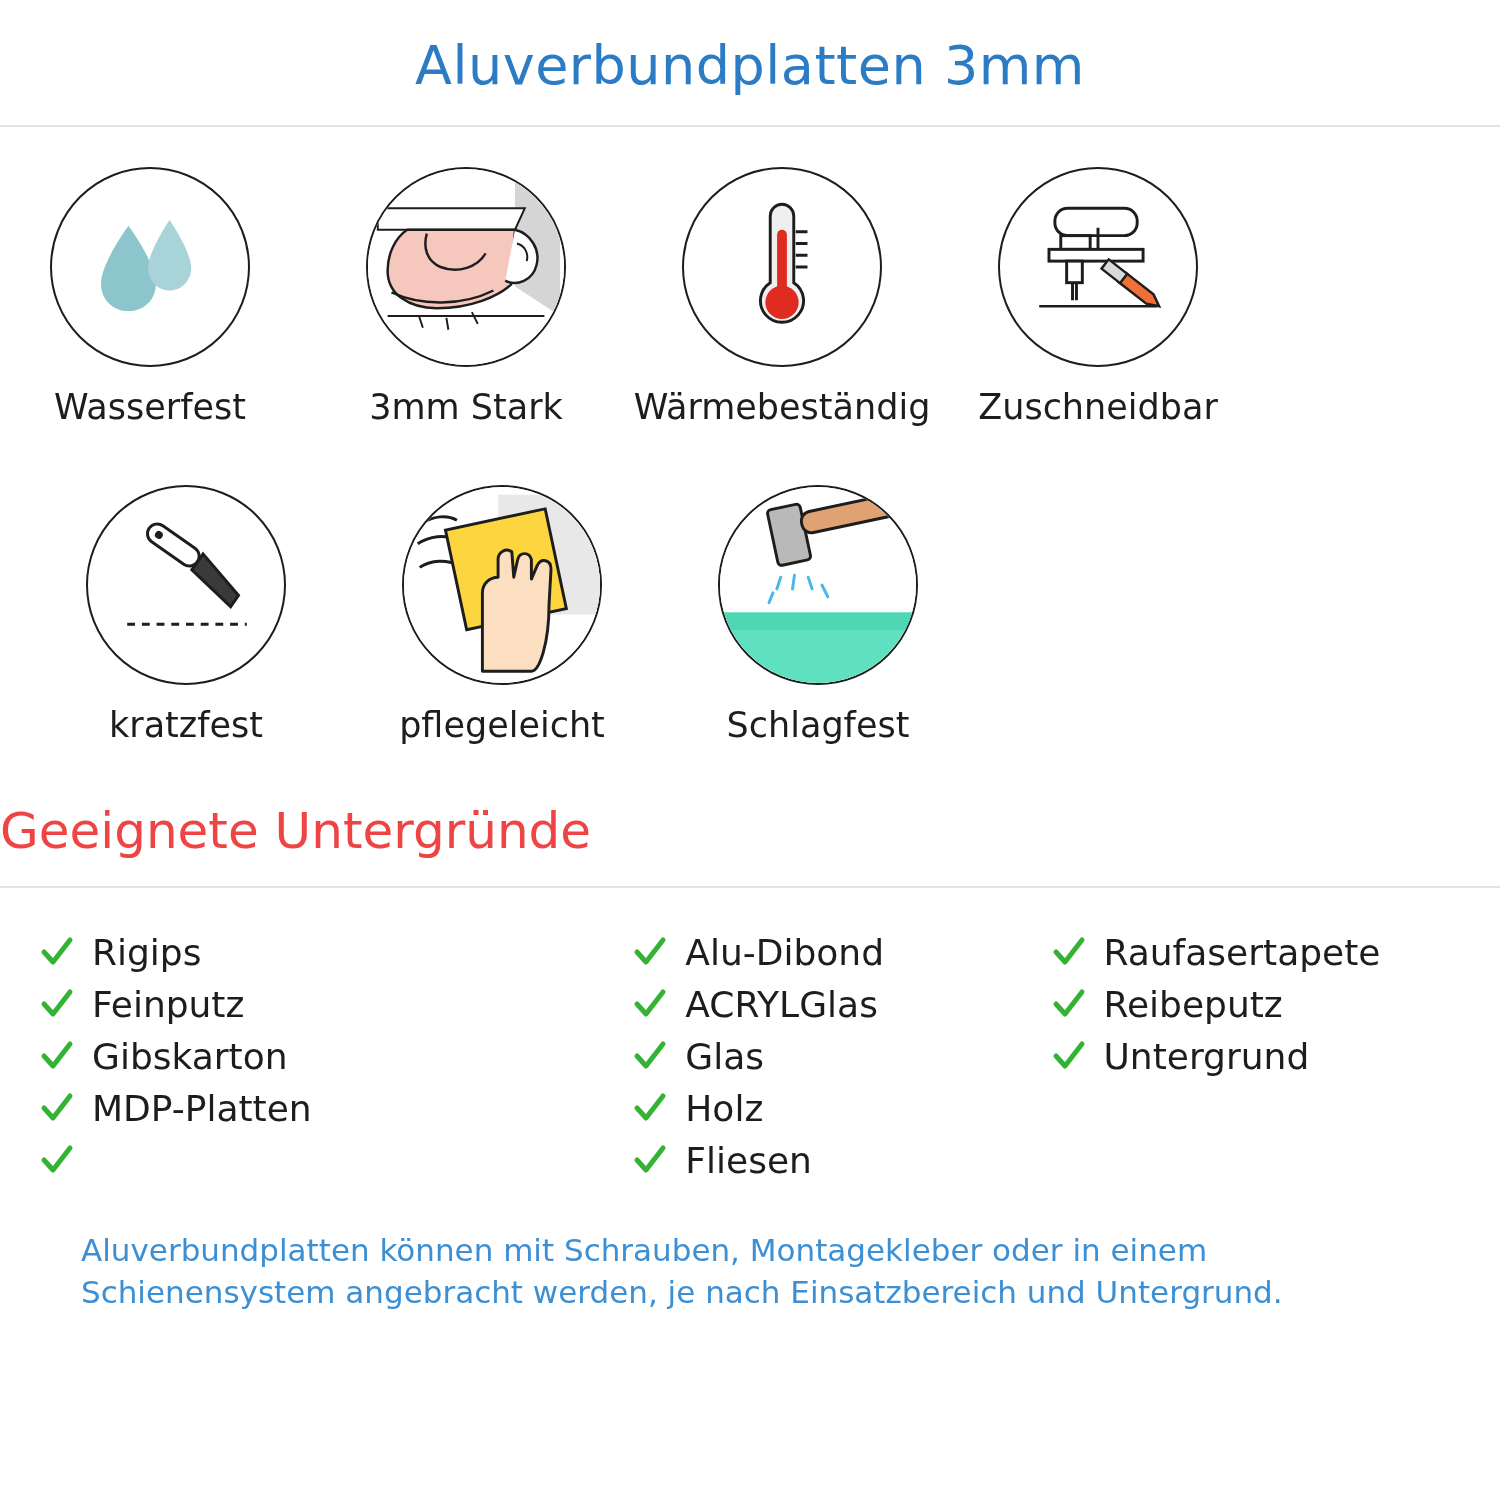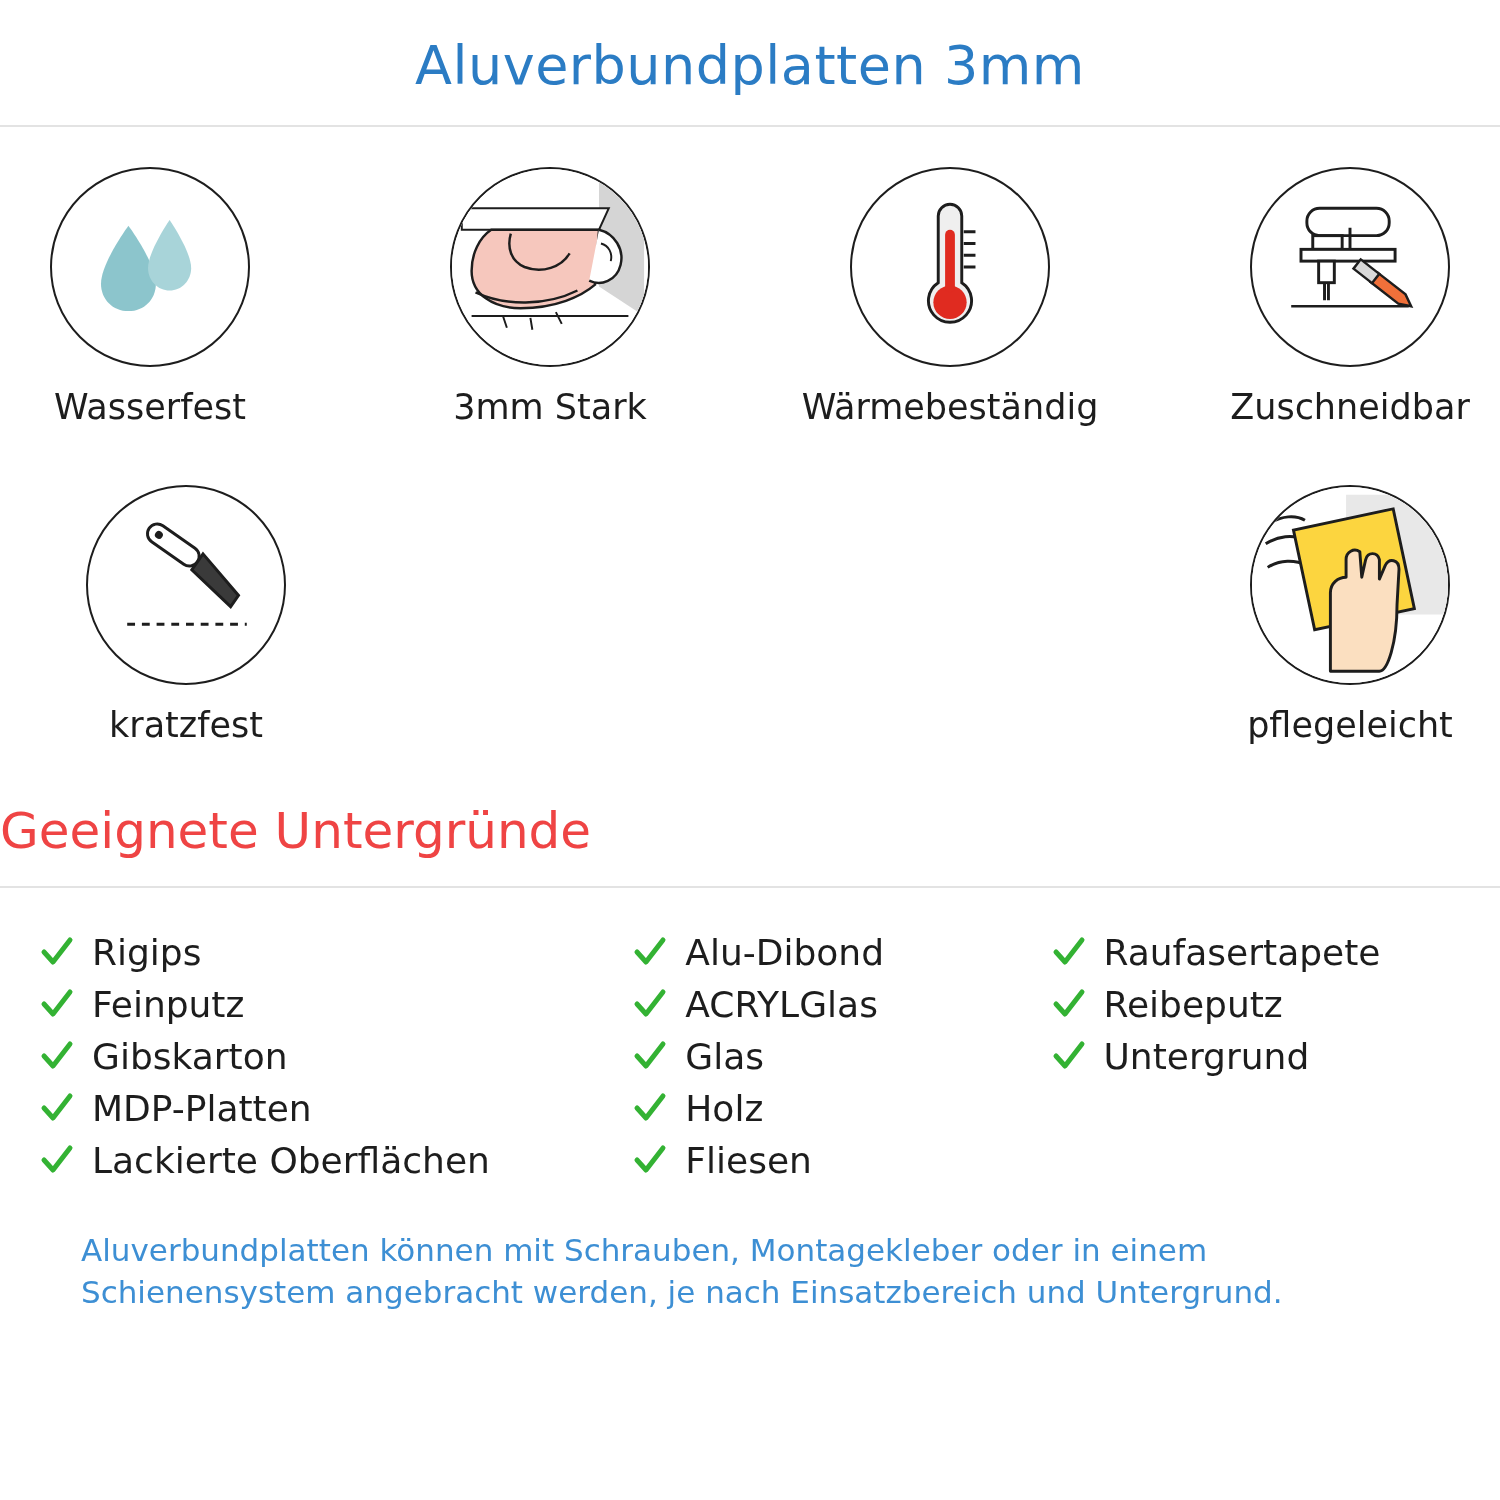--- a/index.html
+++ b/index.html
@@ -21,22 +21,22 @@
   }
   .rule {
     height: 2px;
     background: #e3e3e3;
     margin: 28px 0 0 0;
   }
 
   
   .features-row {
     display: flex;
-    justify-content: space-between;
-    gap: 9px;
+    justify-content: flex-start;
+    gap: 16px;
     margin-top: 40px;
   }
   .feature {
     width: 300px;
     display: flex;
     flex-direction: column;
     align-items: center;
   }
   .circle {
     width: 200px; height: 200px;
@@ -205,20 +205,41 @@
           </g>
           <path d="M80 188 L80 108 C80 98 88 92 96 92 L96 74 C96 66 104 62 110 66 L112 92
                    L116 74 C118 66 128 66 130 74 L130 94
                    L136 80 C140 72 150 74 150 84 L148 120
                    C148 160 138 188 130 188 Z" fill="#fbdfc0" stroke="#1d1d1d" stroke-width="3" stroke-linejoin="round"></path>
         </svg>
       </div>
       <div class="feature-label">pflegeleicht</div>
     </div>
 
+    <div class="feature">
+      <div class="circle">
+        <svg viewBox="0 0 200 200" width="200" height="200" aria-hidden="true">
+          <rect x="0" y="0" width="200" height="200" fill="#ffffff"></rect>
+          <path d="M0 128 L200 128 L200 200 L0 200 Z" fill="#5fe0c0"></path>
+          <path d="M0 128 L200 128 L200 146 L0 146 Z" fill="#4fd6b4"></path>
+          <g transform="rotate(-12 80 60)">
+            <rect x="56" y="18" width="34" height="58" rx="4" fill="#b9b9b9" stroke="#1d1d1d" stroke-width="3"></rect>
+            <rect x="88" y="28" width="110" height="22" rx="10" fill="#e0a173" stroke="#1d1d1d" stroke-width="3"></rect>
+          </g>
+          <g fill="none" stroke="#49b8e8" stroke-width="3" stroke-linecap="round">
+            <path d="M62 92 L58 104"></path>
+              <path d="M76 90 L74 104"></path>
+              <path d="M90 92 L94 104"></path>
+            <path d="M54 108 L50 118"></path>
+              <path d="M104 100 L110 112"></path>
+          </g>
+        </svg>
+      </div>
+      <div class="feature-label">Schlagfest</div>
+    </div>
 
   </div>
 
   <div class="subtitle">Geeignete Untergründe</div>
   <div class="rule2"></div>
 
   <div class="lists">
 
     <div class="list-col col-1">
       <div class="list-item">
@@ -242,21 +263,20 @@
       <div class="list-item">
         <svg class="check" viewBox="0 0 34 34">
             <path d="M4 17 L13 27 L30 5" fill="none" stroke="#33b233" stroke-width="5" stroke-linecap="round" stroke-linejoin="round"></path>
           </svg>
         <span class="list-text">MDP-Platten</span>
       </div>
       <div class="list-item">
         <svg class="check" viewBox="0 0 34 34">
             <path d="M4 17 L13 27 L30 5" fill="none" stroke="#33b233" stroke-width="5" stroke-linecap="round" stroke-linejoin="round"></path>
           </svg>
-        <span class="list-text">Lackierte Oberflächen</span>
       </div>
     </div>
 
     <div class="list-col col-2">
       <div class="list-item">
         <svg class="check" viewBox="0 0 34 34">
             <path d="M4 17 L13 27 L30 5" fill="none" stroke="#33b233" stroke-width="5" stroke-linecap="round" stroke-linejoin="round"></path>
           </svg>
         <span class="list-text">Alu-Dibond</span>
       </div>

